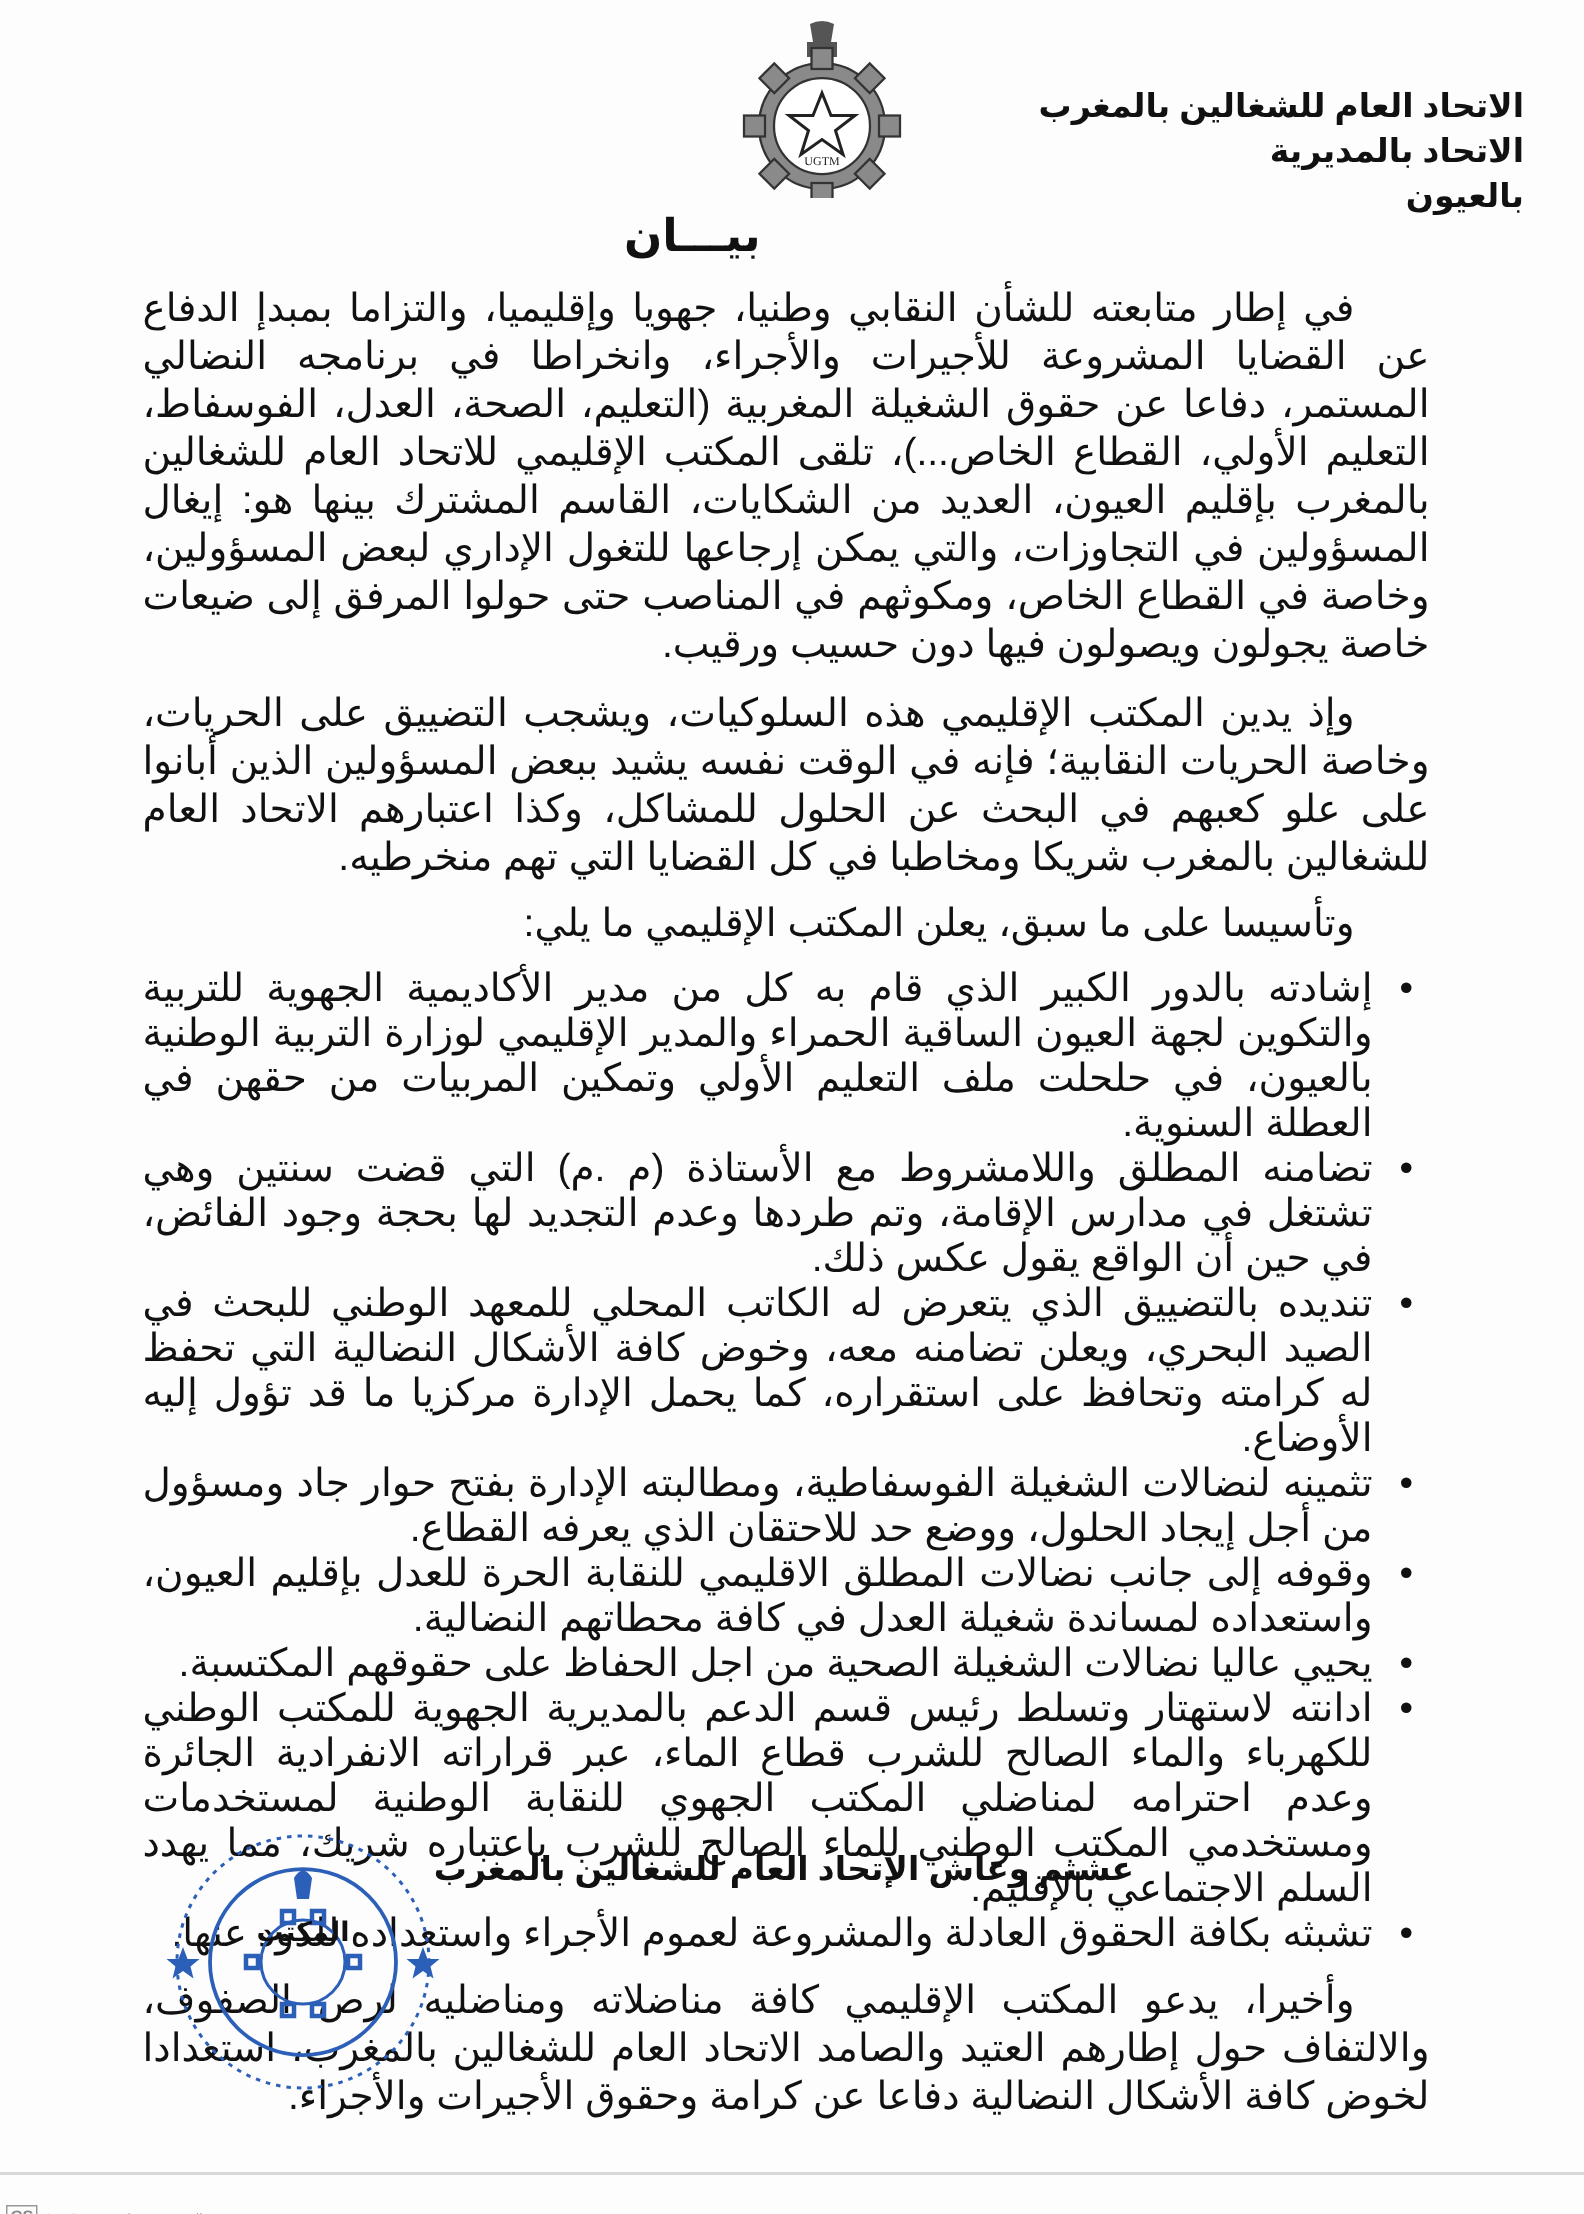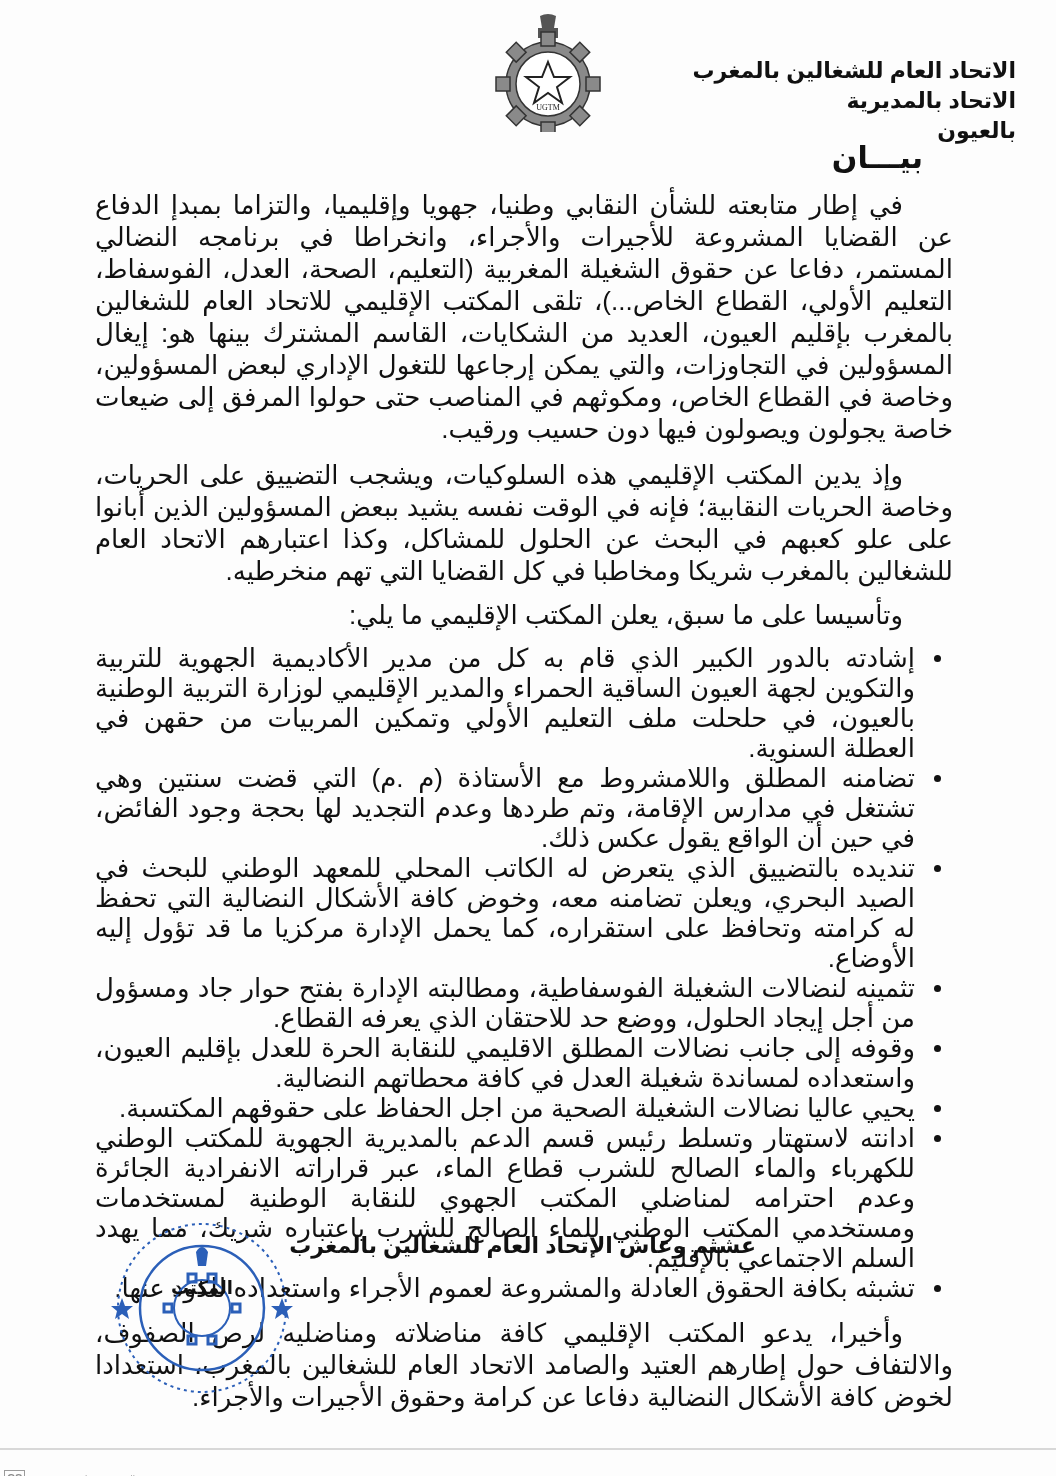--- a/index.html
+++ b/index.html
@@ -13,21 +13,21 @@
       position: absolute; top: 56px; right: 40px; width: 330px;
       text-align: right; direction: rtl; font-weight: bold; font-size: 22px; line-height: 30px;
     }
     .hdr-date {
       position: absolute; top: 66px; left: 110px; direction: rtl;
       font-weight: bold; font-size: 24px;
     }
     .hdr-date .num { direction: ltr; unicode-bidi: embed; }
     .logo { position: absolute; top: 14px; left: 488px; width: 120px; height: 118px; }
     .title {
-      position: absolute; top: 140px; left: 0; width: 923px; 
+      position: absolute; top: 140px; left: 0; width: 923px; text-align: center;
       font-weight: bold; font-size: 30px; direction: rtl; letter-spacing: 2px;
     }
     .body {
       position: absolute; top: 189px; left: 95px; width: 858px;
       direction: rtl; text-align: justify; font-size: 26px; line-height: 32px;
     }
     .para { text-indent: 50px; margin: 0 0 12px 0; }
     .para.intro { margin-bottom: 14px; }
     ul.points { margin: 0 0 14px 0; padding: 0 38px 0 0; list-style: none; }
     ul.points li { position: relative; line-height: 30px; margin: 0; }

